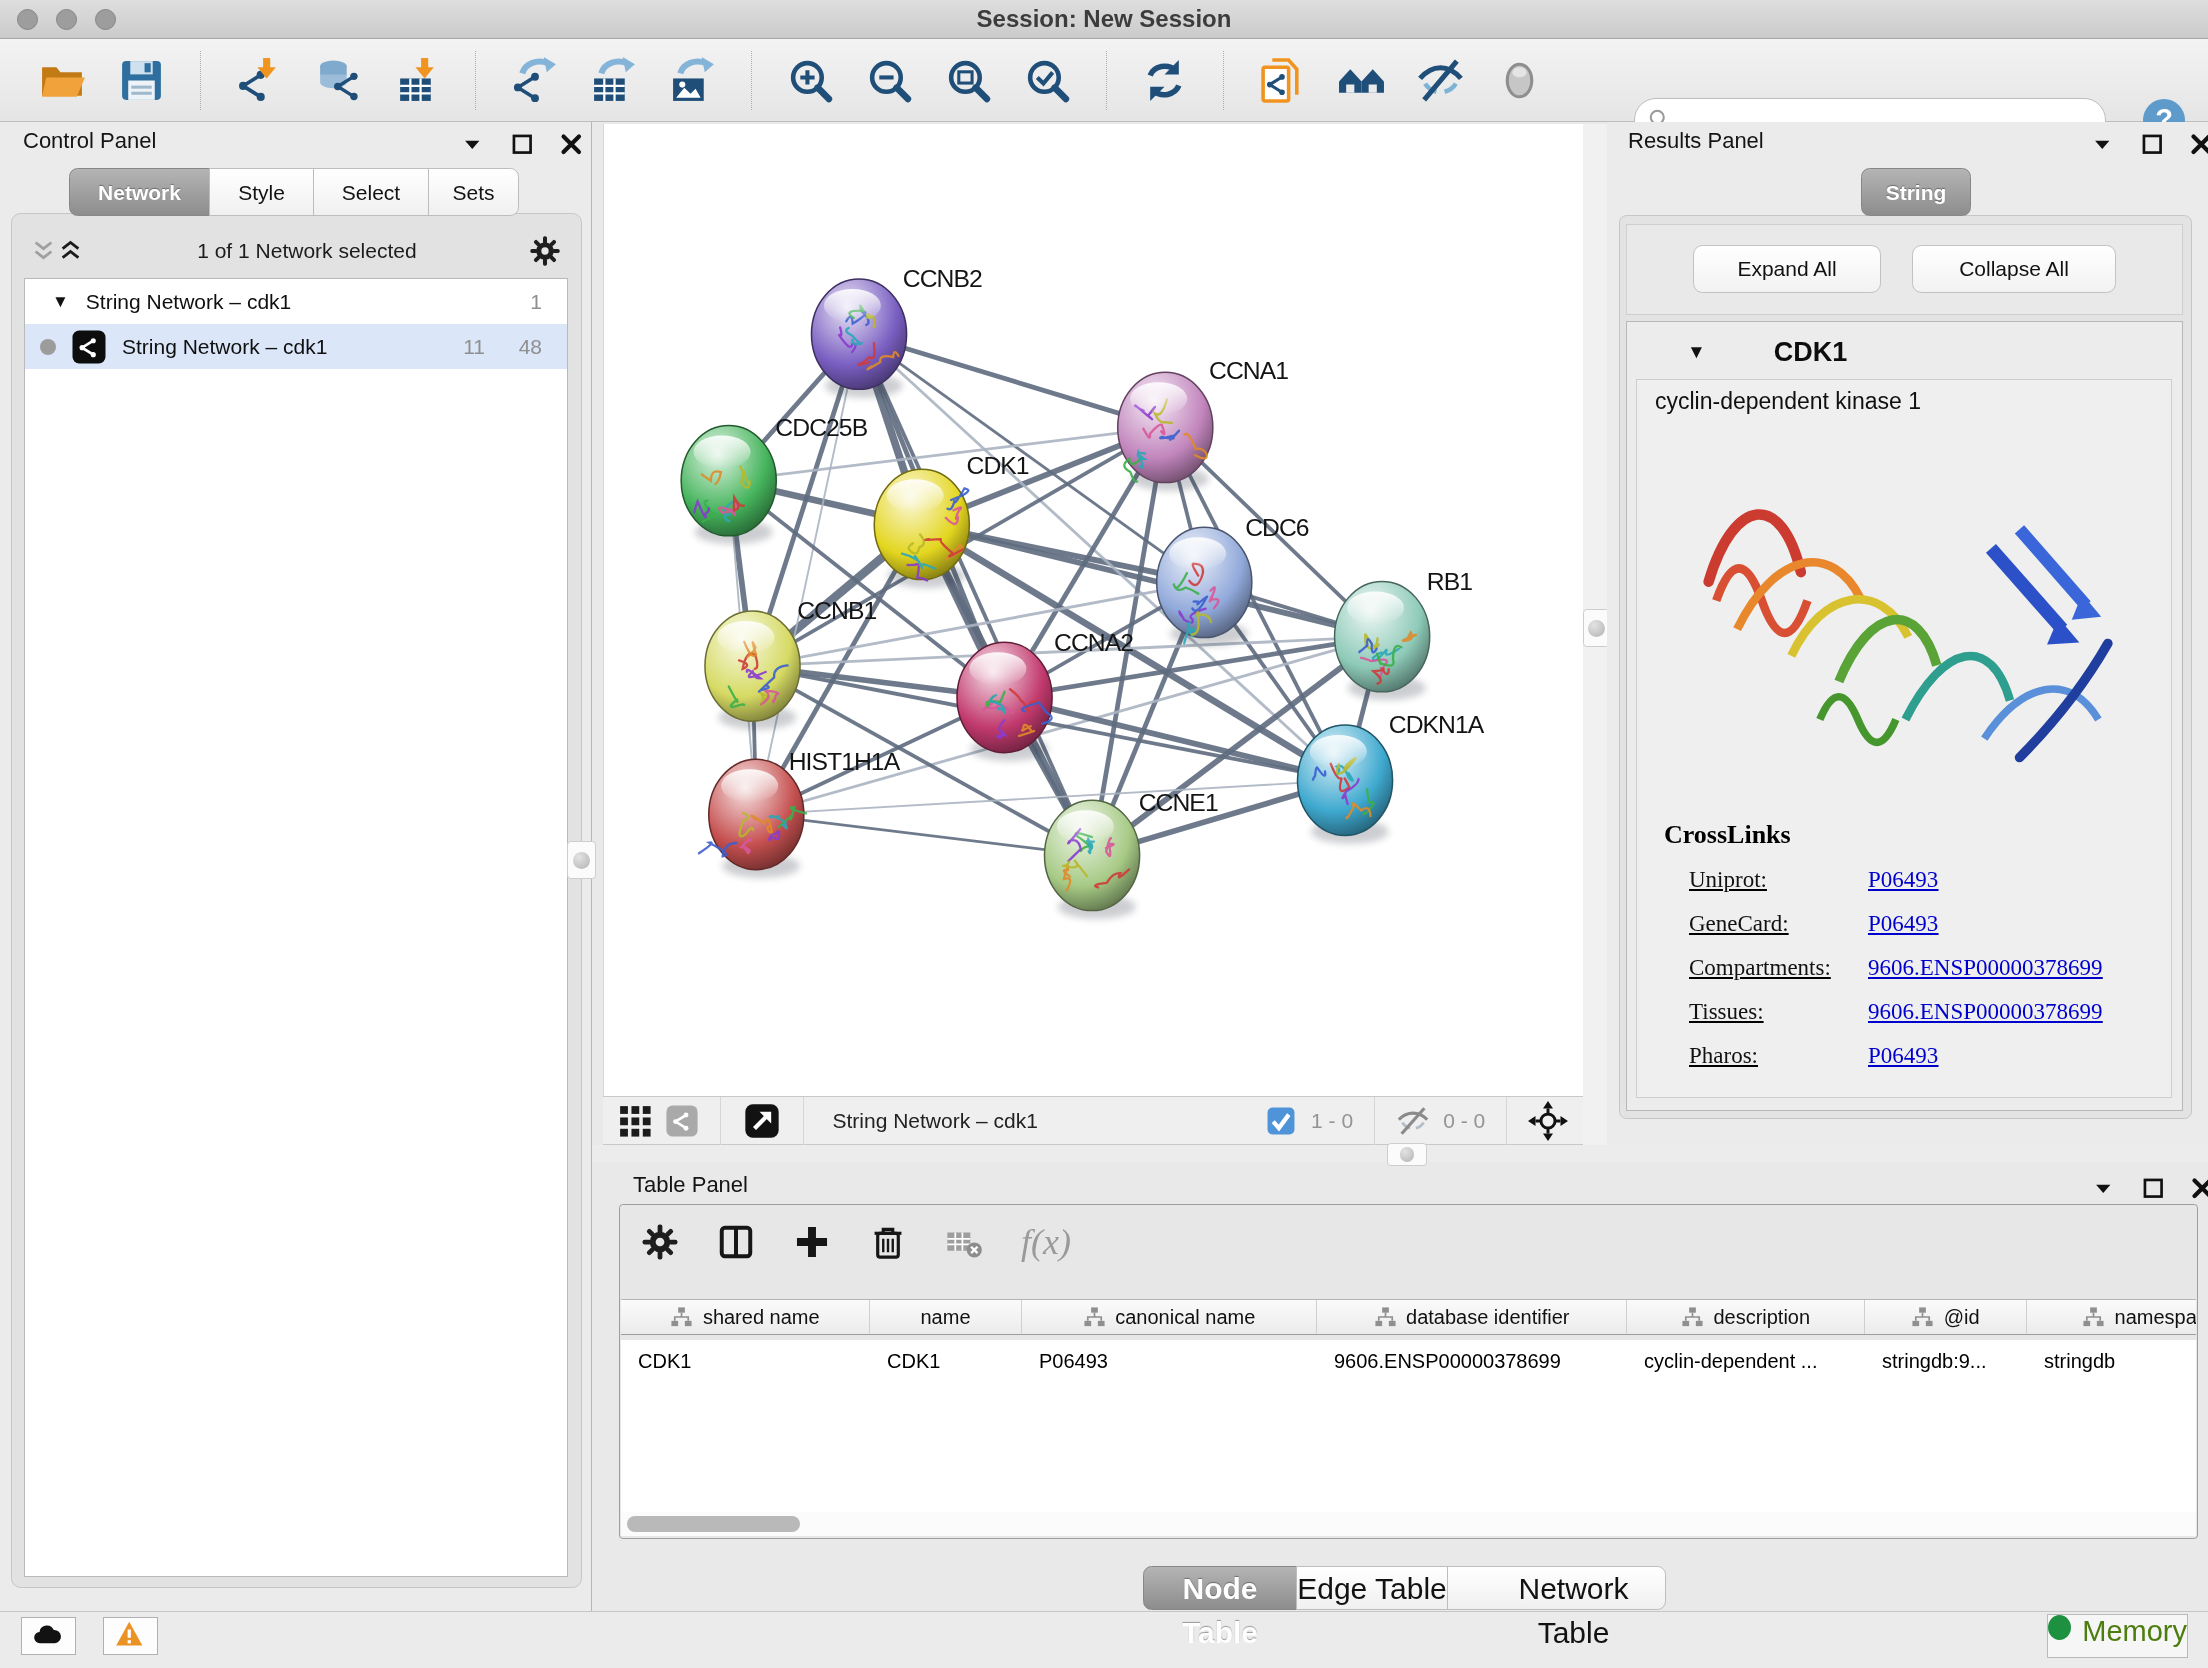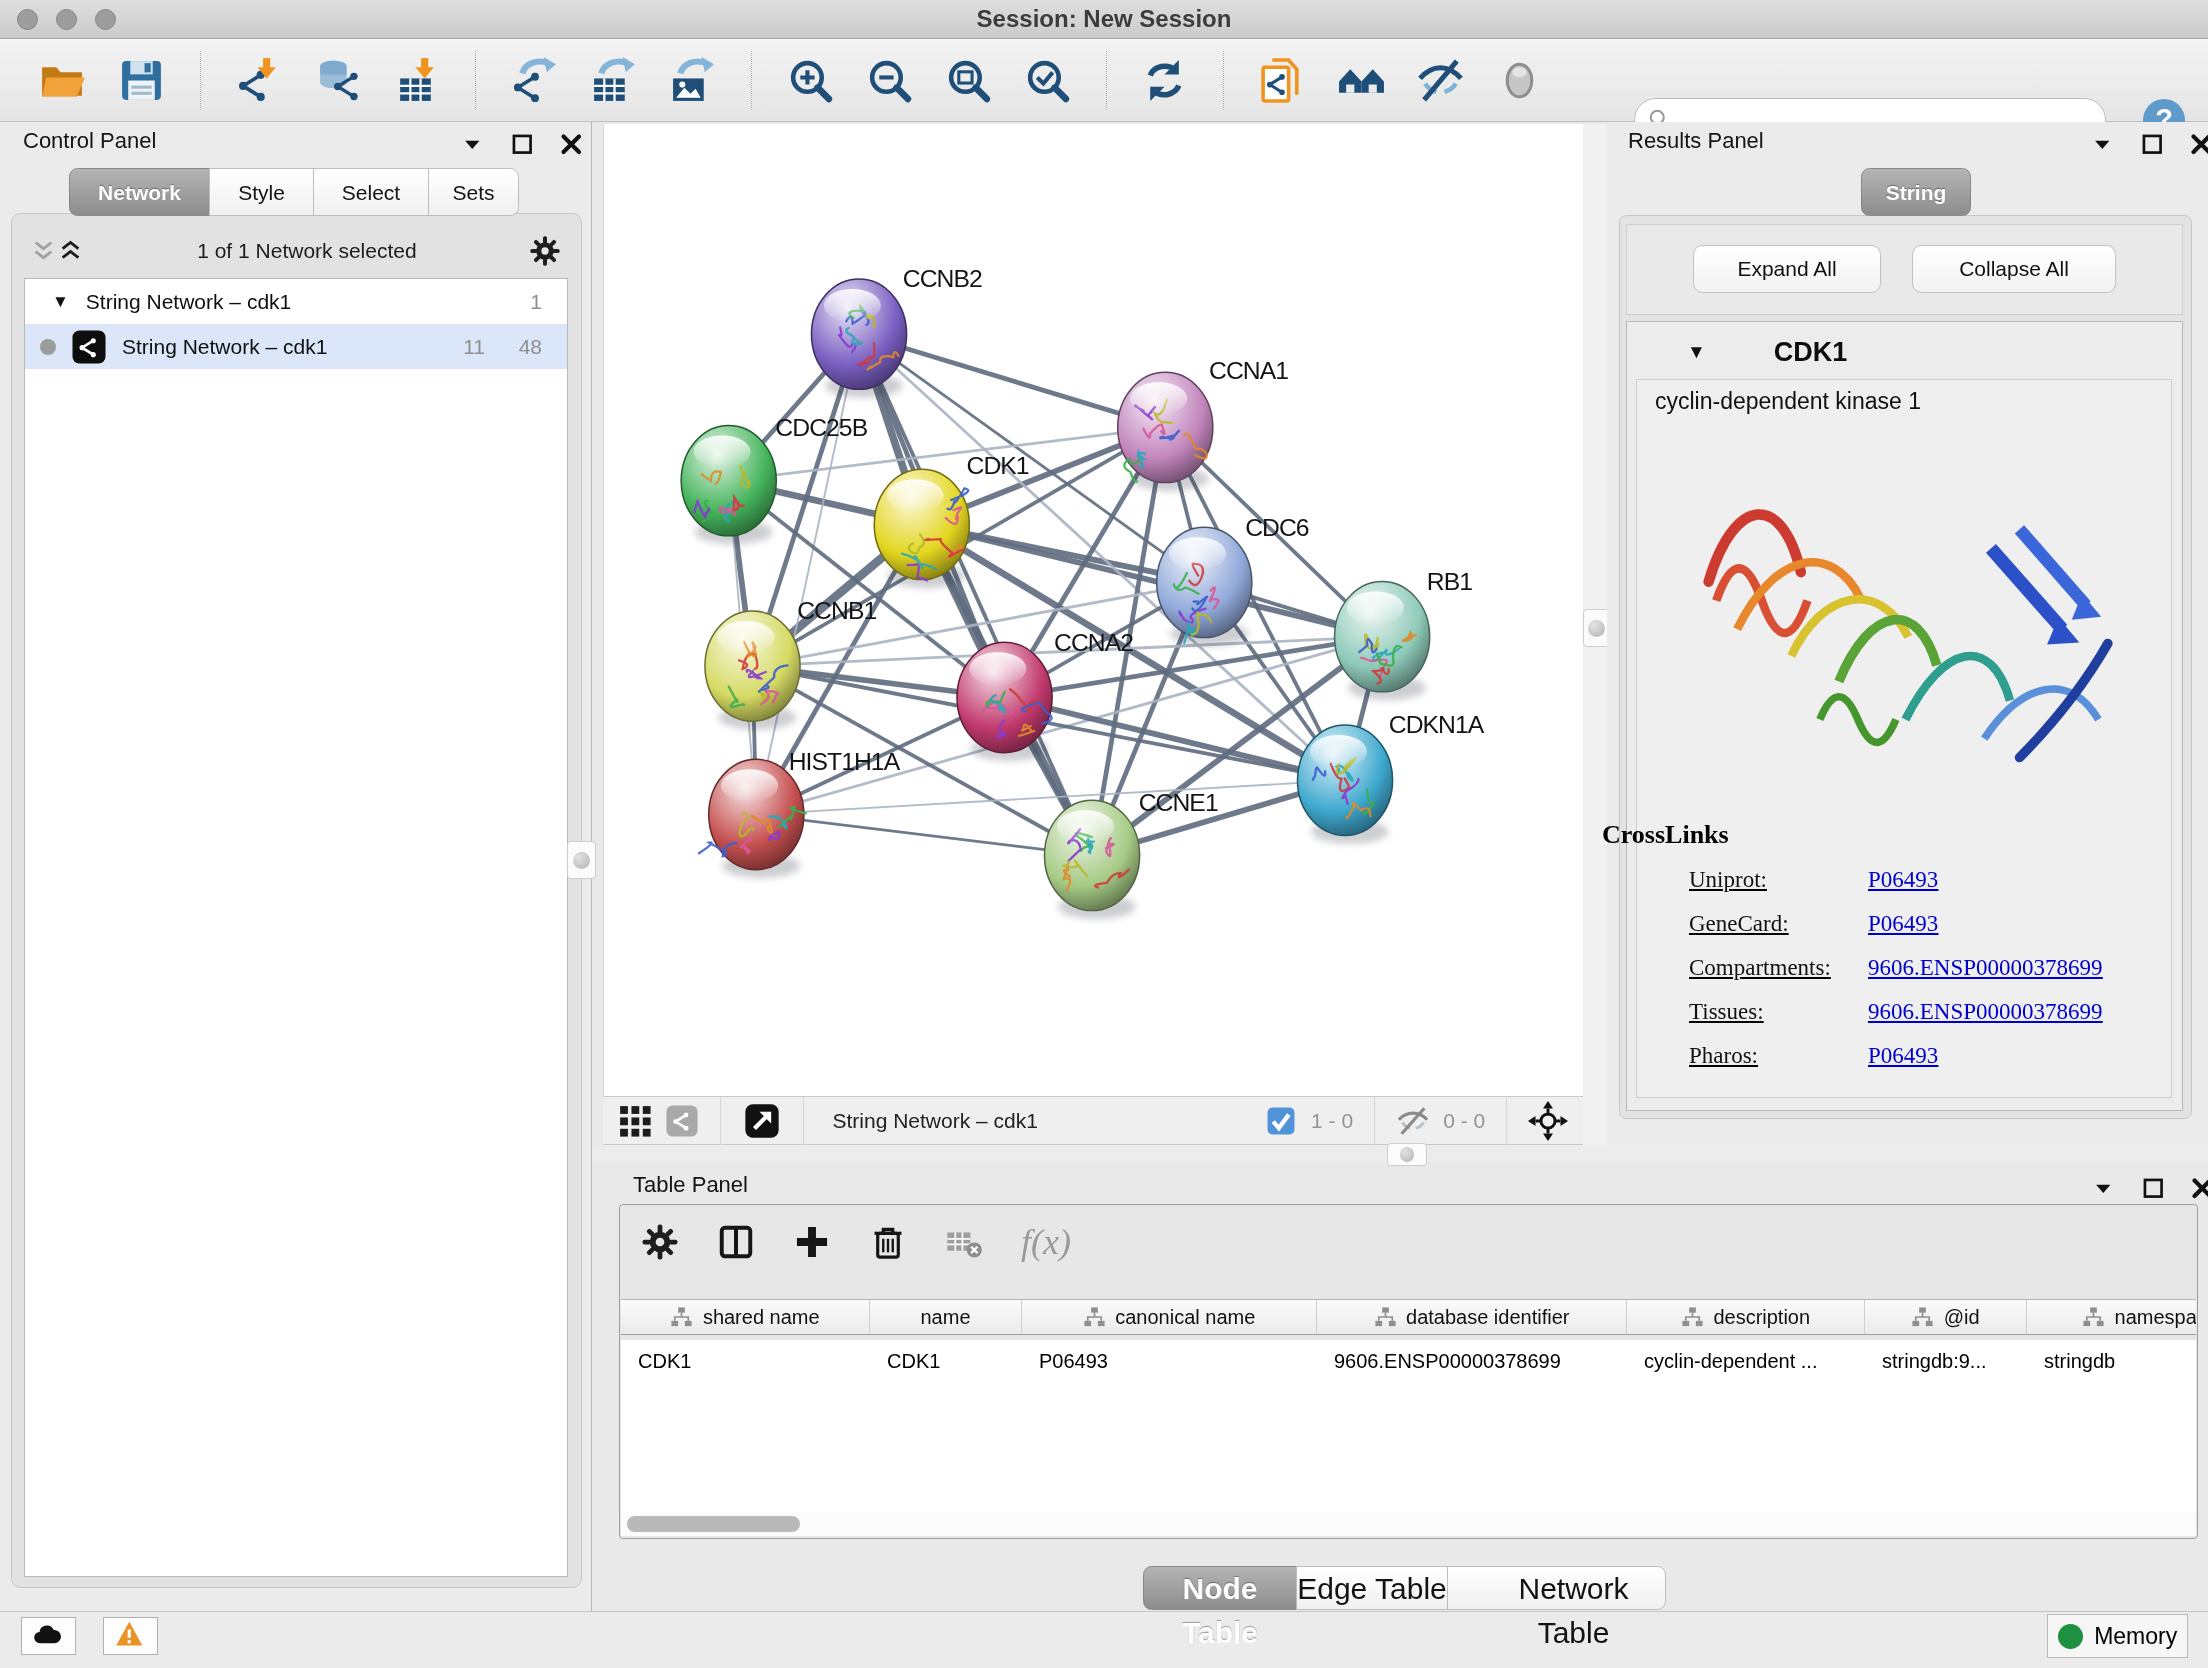--- a/index.html
+++ b/index.html
@@ -100,21 +100,21 @@
   #rp-entry{position:absolute;left:1626px;top:321px;width:555px;height:788px;background:#ececec;
     border:1px solid #b8b8b8;}
   #rp-entry-head{position:absolute;left:1626px;top:329px;width:555px;height:46px;display:flex;
     align-items:center;padding-left:61px;gap:68px;box-sizing:border-box;}
   #rp-entry-caret{font-size:19px;color:#111;}
   #rp-entry-name{font-size:27px;font-weight:bold;color:#0d0d0d;}
   #rp-content{position:absolute;left:1636px;top:379px;width:536px;height:719px;background:#efefef;
     border:1px solid #cdcdcd;box-sizing:border-box;}
   #rp-desc{position:absolute;left:1655px;top:388px;font-size:23px;color:#101010;}
   #rp-protein{position:absolute;left:1682px;top:439px;width:443px;height:369px;}
-  #rp-cross-title{position:absolute;left:1602px;top:820px;font-family:"Liberation Serif",serif;
+  #rp-cross-title{position:absolute;left:1664px;top:820px;font-family:"Liberation Serif",serif;
     font-weight:bold;font-size:26px;color:#000;}
   #rp-cross-rows{position:absolute;left:1689px;top:858px;width:481px;text-decoration:underline;}
   .cl-row{height:44px;display:flex;align-items:center;font-family:"Liberation Serif",serif;font-size:23px;}
   .cl-label{width:179px;color:#111;}
   .cl-link{color:#0000cc;text-decoration:underline;}
   
   #tp-box{position:absolute;left:619px;top:1204px;width:1579px;height:335px;background:#e7e7e7;
     border:1.9px solid #9e9e9e;border-radius:3.8px;box-sizing:border-box;}
   #tp-toolbar{position:absolute;left:641px;top:1221px;display:flex;align-items:center;gap:38px;}
   .tpi{width:38px;height:38px;}
@@ -137,22 +137,22 @@
   #tp-tabs .seg{height:44px;line-height:44px;font-size:30px;}
   
   #status-bar{position:absolute;left:0;top:1611px;width:2208px;height:57px;background:#ebebeb;
     border-top:1px solid #c6c6c6;}
   .sb-btn{position:absolute;top:1617px;width:55px;height:38px;background:#fdfdfd;border:1.9px solid #b0b0b0;
     display:flex;align-items:center;justify-content:center;box-sizing:border-box;}
   .sb-btn svg{width:28.5px;height:28.5px;}
   #sb-cloud{left:21px;}
   #sb-warn{left:103px;}
   #memory-btn{position:absolute;left:2047px;top:1614px;width:141px;height:44px;background:#f6f6f6;
-    border:1.9px solid #b9b9b9;display:flex;align-items:center;justify-content:center;gap:11.4px;
-    font-size:23px;color:#000000;box-sizing:border-box;}
+    border:1.9px solid #b9b9b9;display:flex;justify-content:center;gap:11.4px;
+    font-size:29px;color:#4d7c0f;box-sizing:border-box;}
   .mem-dot{width:25px;height:25px;border-radius:50%;background:#1d9140;}
 </style>
 </head>
 <body>
 
 <div id="window">
 
   <div id="titlebar">
     <div class="lights">
       <span class="light"></span>

